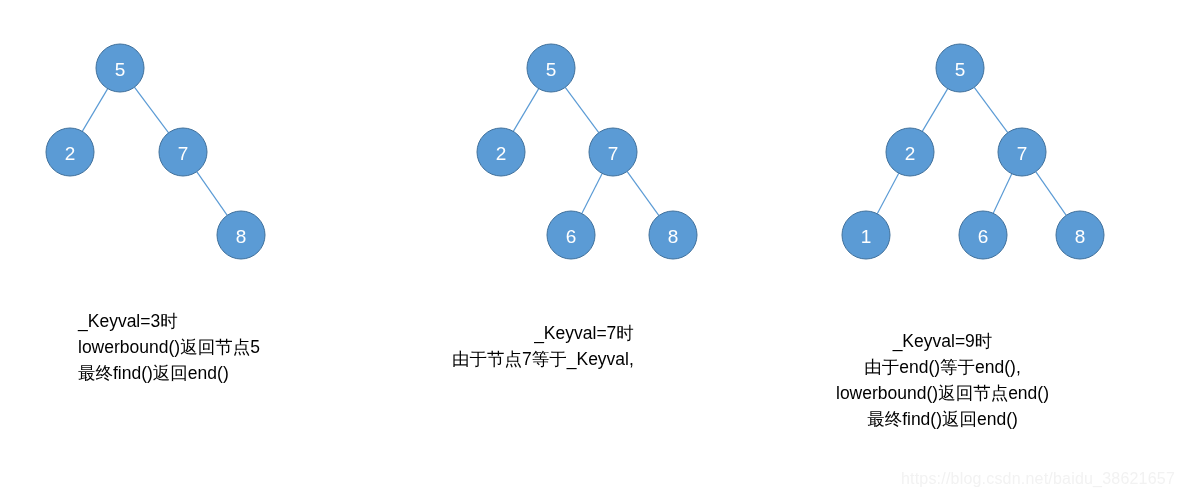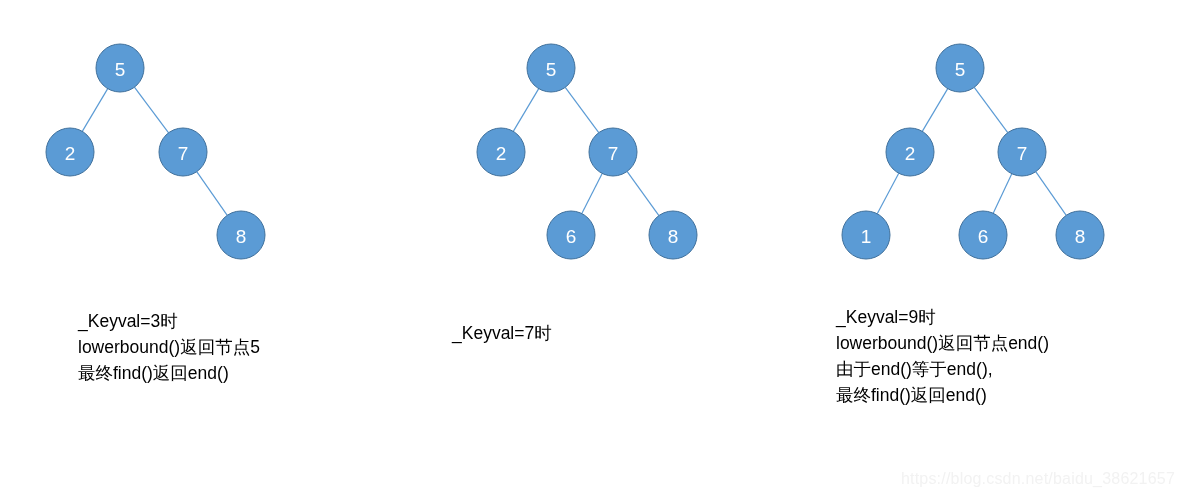--- a/index.html
+++ b/index.html
@@ -48,21 +48,21 @@
     position: absolute;
     font-family: "Liberation Sans", "DejaVu Sans", sans-serif;
     font-size: 17.5px;
     line-height: 26px;
     color: #000000;
     white-space: pre;
   }
   .caption-line { display: block; }
   #caption-0 { left: 78px;  top: 308px; }
   #caption-1 { left: 452px; top: 320px; text-align: right; }
-  #caption-2 { left: 836px; top: 304px; }
+  #caption-2 { left: 836px; top: 328px; text-align: center; }
   #watermark {
     position: absolute;
     right: 8px;
     bottom: 5px;
     font-family: "Liberation Sans", "DejaVu Sans", sans-serif;
     font-size: 16px;
     color: #f2f2f2;
     letter-spacing: 0.2px;
     white-space: nowrap;
   }
@@ -147,18 +147,18 @@
           <text x="983" y="236" class="node-label" fill="#FFFFFF">6</text>
         </g>
         <g>
           <circle cx="1080" cy="235" r="24" class="node-circle" fill="#5B9BD5" stroke="#41719C"></circle>
           <text x="1080" y="236" class="node-label" fill="#FFFFFF">8</text>
         </g>
       </g>
     </svg>
 
   <div class="caption" id="caption-0"><span class="caption-line">_Keyval=3时</span><span class="caption-line">lowerbound()返回节点5</span><span class="caption-line">最终find()返回end()</span></div>
-  <div class="caption" id="caption-1"><span class="caption-line">_Keyval=7时</span></div>
-  <div class="caption" id="caption-2"><span class="caption-line">_Keyval=9时</span><span class="caption-line">lowerbound()返回节点end()</span><span class="caption-line">由于end()等于end(),</span><span class="caption-line">最终find()返回end()</span></div>
+  <div class="caption" id="caption-1"><span class="caption-line">_Keyval=7时</span><span class="caption-line">由于节点7等于_Keyval,</span></div>
+  <div class="caption" id="caption-2"><span class="caption-line">_Keyval=9时</span><span class="caption-line">由于end()等于end(),</span><span class="caption-line">lowerbound()返回节点end()</span><span class="caption-line">最终find()返回end()</span></div>
 
   <div id="watermark">https://blog.csdn.net/baidu_38621657</div>
 
 </div>
 
 </body></html>

